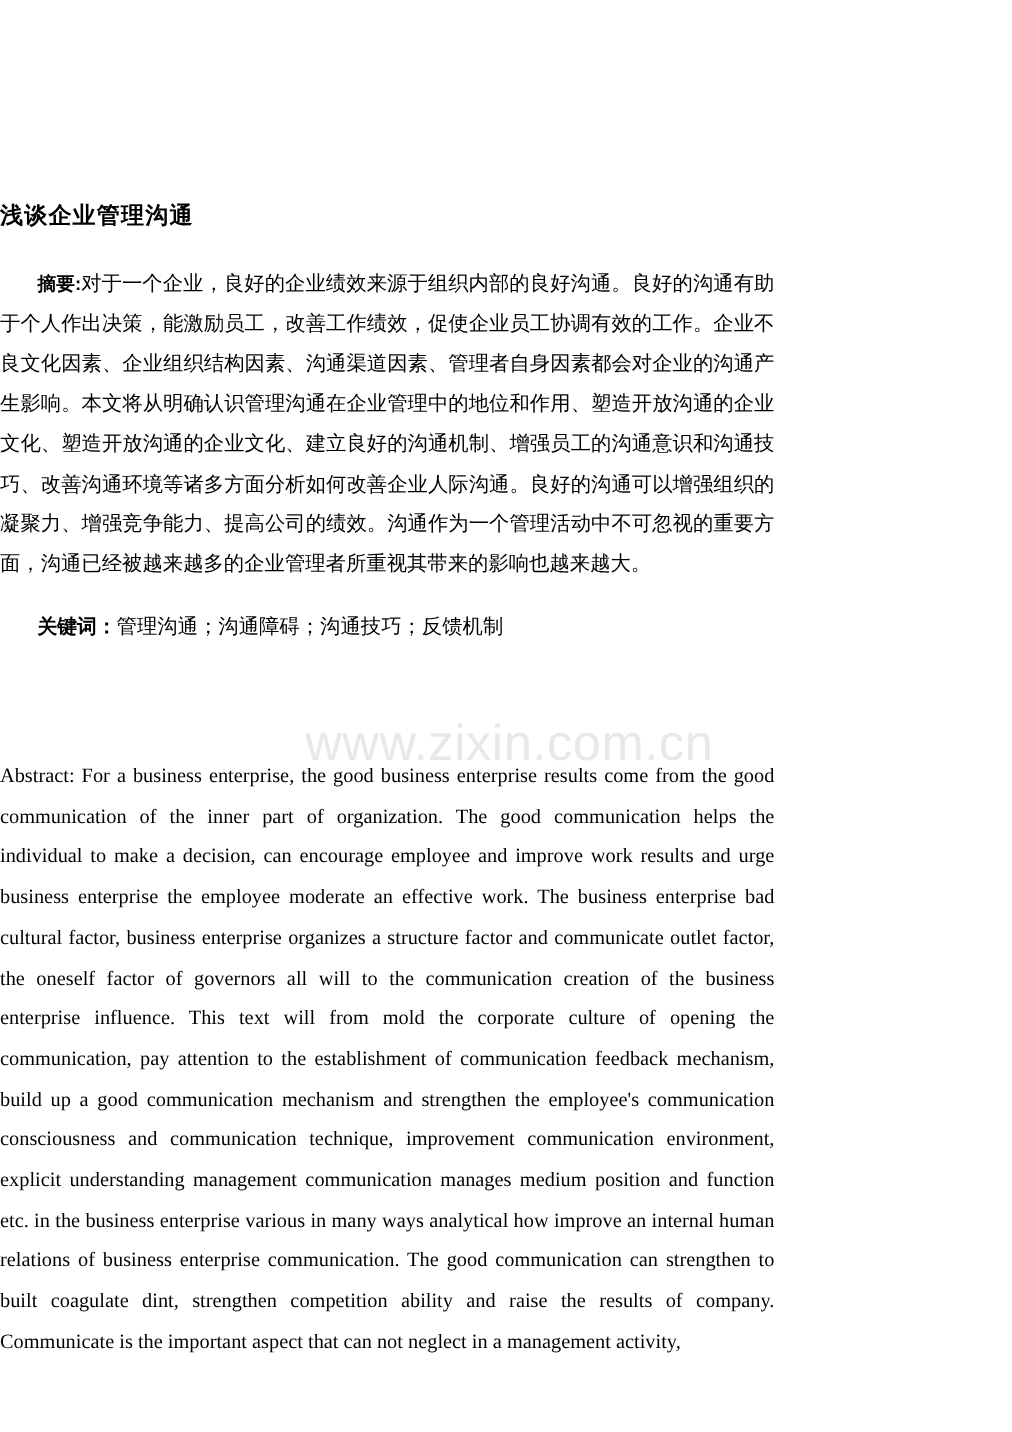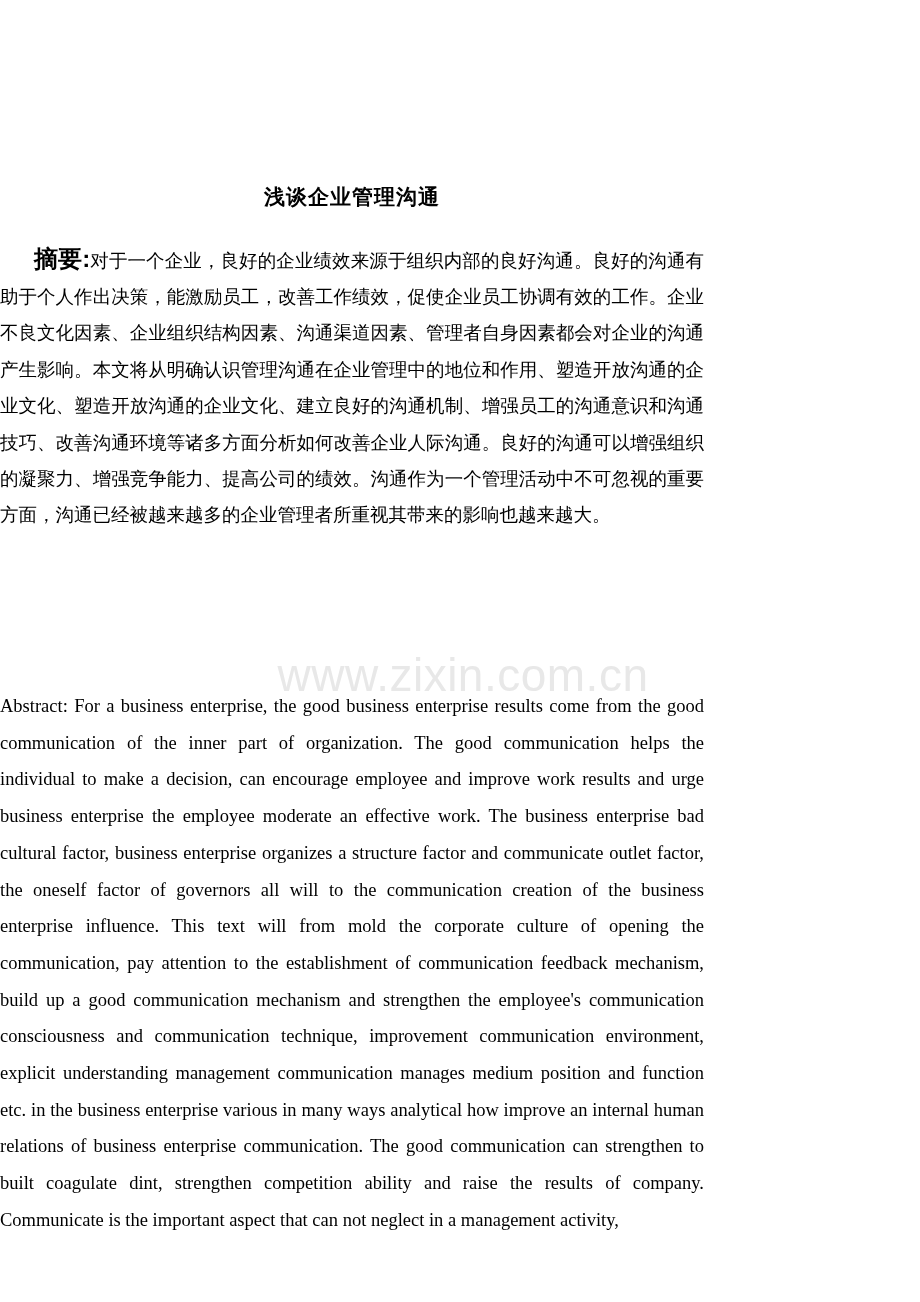--- a/index.html
+++ b/index.html
@@ -42,21 +42,21 @@
     user-select: none;
     margin-top: 40px;
   }
 
   
   .cn-title {
     position: absolute;
     left: 0;
     top: 168px;
     width: 704px;
-    text-align: center;
+    text-align: left;
     font-family: "Liberation Sans", "DejaVu Sans", sans-serif;
     font-weight: bold;
     font-size: 21px;
     line-height: 30px;
     letter-spacing: 1px;
     z-index: 2;
   }
 
   
   .cn-abstract {
@@ -67,21 +67,21 @@
     font-size: 18.5px;
     line-height: 36.4px;
     text-align: justify;
     text-justify: inter-ideograph;
     text-indent: 34px;
     z-index: 2;
   }
   .cn-abstract .lbl {
     font-family: "Liberation Sans", "DejaVu Sans", sans-serif;
     font-weight: bold;
-    font-size: 24px;
+    font-size: 17px;
   }
 
   
   .cn-keywords {
     position: absolute;
     left: 0;
     top: 535px;
     width: 704px;
     font-size: 18.5px;
     line-height: 30px;
@@ -124,17 +124,18 @@
 <body>
 
 <div class="page">
 
   <div class="watermark">www.zixin.com.cn</div>
 
   <h1 class="cn-title">浅谈企业管理沟通</h1>
 
   <p class="cn-abstract"><span class="lbl">摘要:</span><span>对于一个企业，良好的企业绩效来源于组织内部的良好沟通。良好的沟通有助于个人作出决策，能激励员工，改善工作绩效，促使企业员工协调有效的工作。企业不良文化因素、企业组织结构因素、沟通渠道因素、管理者自身因素都会对企业的沟通产生影响。本文将从明确认识管理沟通在企业管理中的地位和作用、塑造开放沟通的企业文化、塑造开放沟通的企业文化、建立良好的沟通机制、增强员工的沟通意识和沟通技巧、改善沟通环境等诸多方面分析如何改善企业人际沟通。良好的沟通可以增强组织的凝聚力、增强竞争能力、提高公司的绩效。沟通作为一个管理活动中不可忽视的重要方面，沟通已经被越来越多的企业管理者所重视其带来的影响也越来越大。</span></p>
 
+  <p class="cn-keywords"><span class="lbl">关键词：</span><span>管理沟通；沟通障碍；沟通技巧；反馈机制</span></p>
 
 
   <p class="en-abstract">Abstract: For a business enterprise, the good business enterprise results come from the good communication of the inner part of organization. The good communication helps the individual to make a decision, can encourage employee and improve work results and urge business enterprise the employee moderate an effective work. The business enterprise bad cultural factor, business enterprise organizes a structure factor and communicate outlet factor, the oneself factor of governors all will to the communication creation of the business enterprise influence. This text will from mold the corporate culture of opening the communication, pay attention to the establishment of communication feedback mechanism, build up a good communication mechanism and strengthen the employee's communication consciousness and communication technique, improvement communication environment, explicit understanding management communication manages medium position and function etc. in the business enterprise various in many ways analytical how improve an internal human relations of business enterprise communication. The good communication can strengthen to built coagulate dint, strengthen competition ability and raise the results of company. Communicate is the important aspect that can not neglect in a management activity,</p>
 
 </div>
 
 </body></html>

